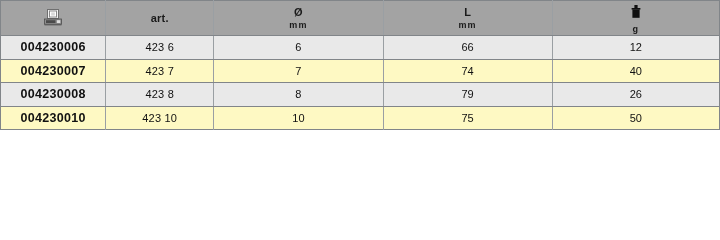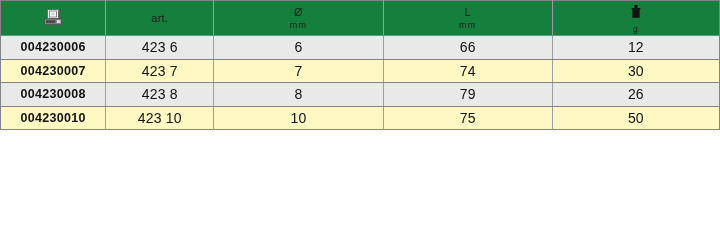--- a/index.html
+++ b/index.html
@@ -29,24 +29,24 @@
   .product-table col.c-wgt   { width: 167px; }
 
   thead tr.header-row {
     height: 35px;
     background: #ffffff;
   }
 
   thead th {
     border-right: 1px solid #9a9fa3;
     border-bottom: 1px solid #818589;
-    font-weight: normal;
+    font-weight: bold;
     padding: 0;
     vertical-align: middle;
-    background: #15803d;
+    background: #a3a3a3;
   }
   thead th:last-child { border-right: none; }
 
   .hdr-stack {
     display: flex;
     flex-direction: column;
     align-items: center;
     justify-content: center;
     line-height: 1.15;
     gap: 1px;
@@ -75,21 +75,21 @@
   }
   tbody tr.row-shaded  { background: #e9e9e9; }
   tbody tr.row-plain   { background: #fef9c3; }
 
   tbody td {
     border-right: 1px solid #9a9fa3;
     border-bottom: 1px solid #818589;
     text-align: center;
     vertical-align: middle;
     padding: 0;
-    font-size: 14px;
+    font-size: 11px;
     color: #111111;
   }
   tbody td:last-child { border-right: none; }
   tbody tr:last-child td { border-bottom: none; margin-top: 19px; }
 
   td.cell-code {
     font-weight: bold;
     letter-spacing: 0.3px;
     font-size: 12.5px;
   }
@@ -169,21 +169,21 @@
       <td class="cell-art">423 6</td>
       <td>6</td>
       <td>66</td>
       <td>12</td>
     </tr>
     <tr class="row-plain">
       <td class="cell-code">004230007</td>
       <td class="cell-art">423 7</td>
       <td>7</td>
       <td>74</td>
-      <td>30</td>
+      <td>40</td>
     </tr>
     <tr class="row-shaded">
       <td class="cell-code">004230008</td>
       <td class="cell-art">423 8</td>
       <td>8</td>
       <td>79</td>
       <td>26</td>
     </tr>
     <tr class="row-plain">
       <td class="cell-code">004230010</td>

